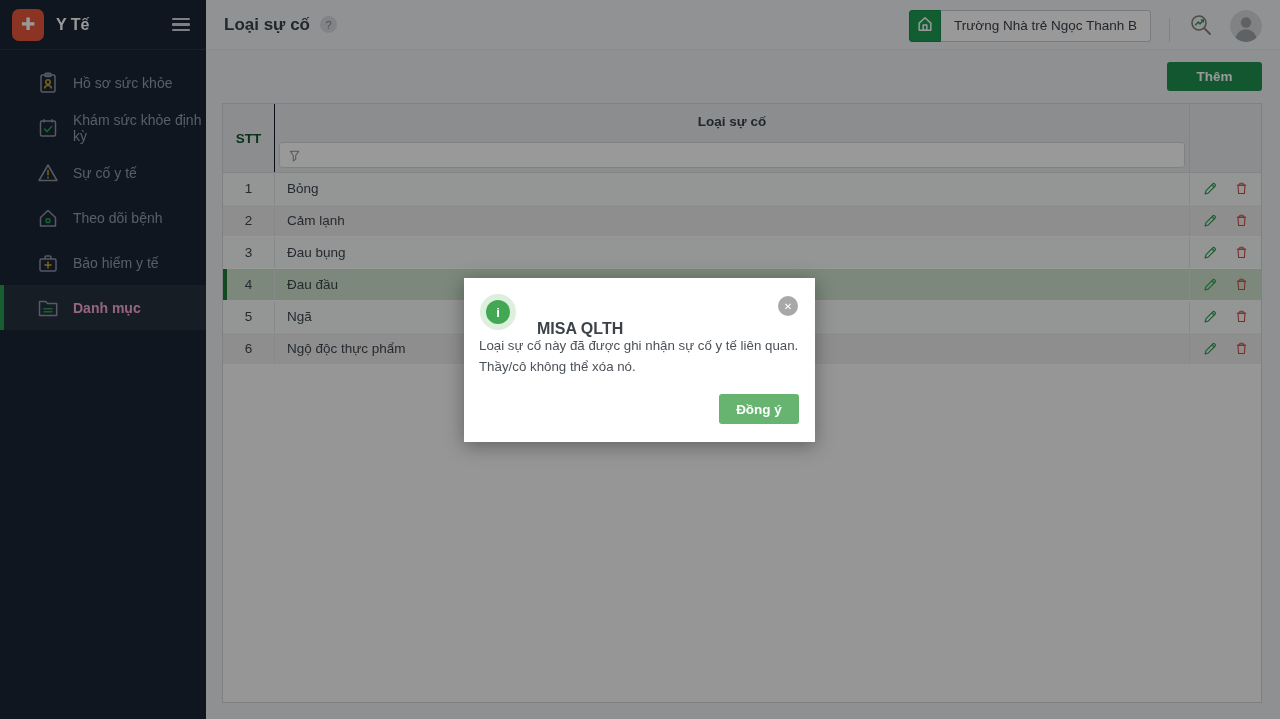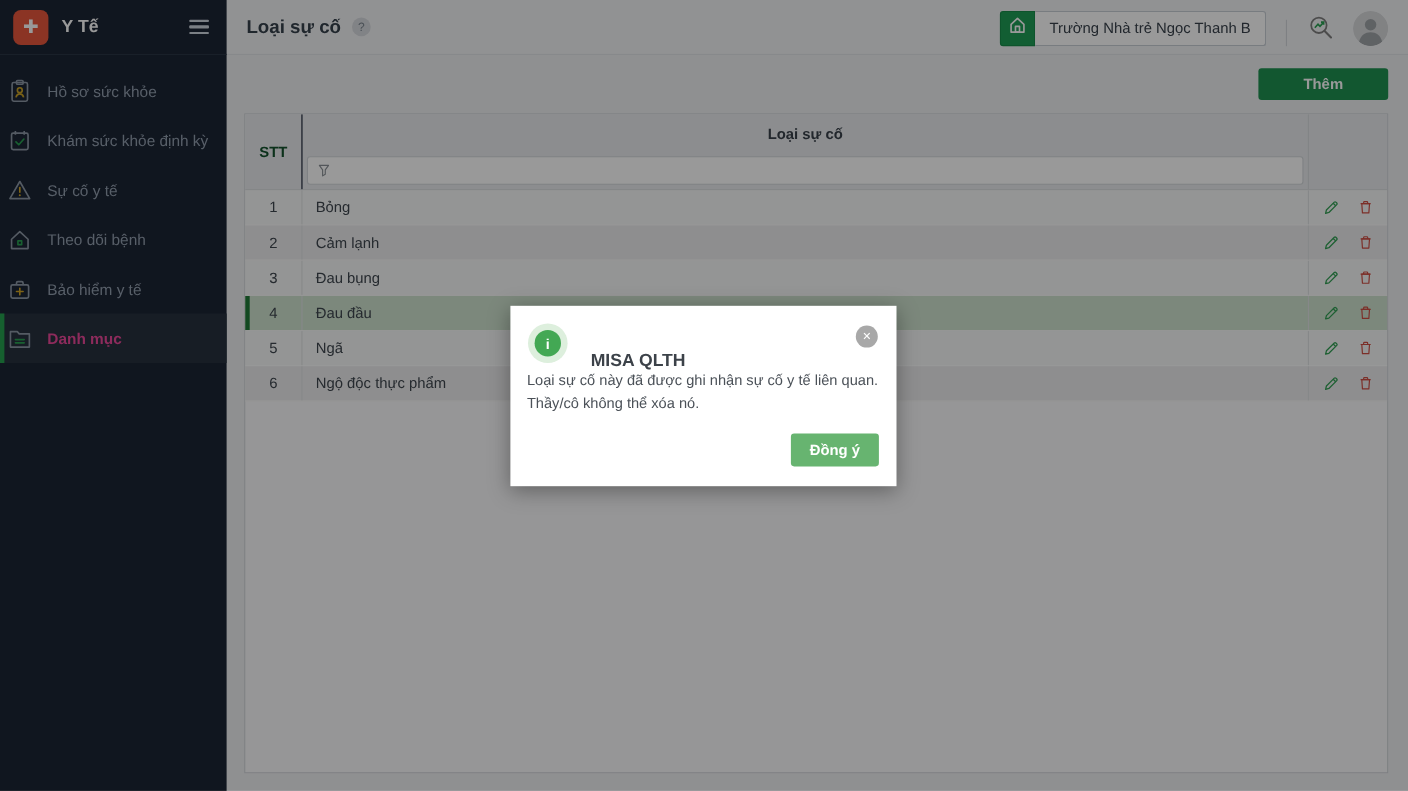--- a/index.html
+++ b/index.html
@@ -9,23 +9,23 @@
 
   
   .sidebar { position:absolute; left:0; top:0; width:206px; height:719px; background:#1c2534; z-index:1; }
   .logo-row { height:50px; display:flex; align-items:center; padding:0 14px 0 12px; border-bottom:1px solid #2a3645; }
   .logo { width:32px; height:32px; border-radius:7px; background:#e8573d; color:#fff;
     display:flex; align-items:center; justify-content:center; font-size:17px; }
   .app-title { color:#ffffff; font-weight:bold; font-size:16px; margin-left:12px; }
   .hamburger { margin-left:auto; display:flex; flex-direction:column; gap:3px; cursor:pointer; padding:4px 2px; }
   .hamburger i { display:block; width:18px; height:2.5px; background:#cdd5de; border-radius:1px; }
   .nav { padding-top:10px; }
-  .nav-item { height:45px; display:flex; align-items:center; gap:13px; padding-left:2px;
+  .nav-item { height:45px; display:flex; align-items:center; gap:13px; padding-left:32px;
     border-left:4px solid transparent; color:#929eae; font-size:14px; cursor:pointer; }
-  .nav-item.active { background:#27313f; border-left-color:#26a14f; color:#ec4899; font-weight:bold; }
+  .nav-item.active { background:#27313f; border-left-color:#26a14f; color:#f9a8d4; font-weight:bold; }
   .nav-icon { width:24px; height:24px; flex:0 0 auto; display:flex; align-items:center; justify-content:center; }
 
   
   .main { position:absolute; left:206px; top:0; width:1074px; height:719px; }
   .topbar { height:50px; background:#f2f3f5; border-bottom:1px solid #e1e4e8;
     display:flex; align-items:center; padding:0 18px; }
   .page-title { font-size:17px; font-weight:bold; color:#36414c; }
   .help-badge { width:17px; height:17px; border-radius:50%; background:#d8dbdf; color:#7c8690;
     font-size:11px; display:flex; align-items:center; justify-content:center; margin-left:10px; cursor:pointer; }
   .tb-right { margin-left:auto; display:flex; align-items:flex-end; }
@@ -36,21 +36,21 @@
     font-size:13.5px; color:#39424c; cursor:pointer; }
   .year-box { margin-left:16px; width:118px; height:32px; border:1px solid #c9cfd6; background:#ffffff;
     border-radius:3px; display:flex; align-items:center; justify-content:space-between;
     padding:0 12px; font-size:13.5px; color:#39424c; cursor:pointer; }
   .tb-divider { width:1px; height:24px; background:#d2d6da; margin:0 14px 0 18px; }
   .lookup { width:34px; height:34px; display:flex; align-items:center; justify-content:center; cursor:pointer; }
   .avatar { width:32px; height:32px; border-radius:50%; margin-left:12px; overflow:hidden; cursor:pointer; }
 
   
   .content { position:absolute; left:0; top:50px; width:1074px; height:669px; background:#eef0f2; }
-  .add-btn { position:absolute; top:12px; right:18px; width:118px; height:29px; background:#1e9150;
+  .add-btn { position:absolute; top:12px; right:18px; width:95px; height:29px; background:#1e9150;
     border:none; border-radius:3px; color:#fff; font-weight:bold; font-size:13.5px; cursor:pointer;
     font-family:inherit; }
   .grid { position:absolute; left:16px; right:18px; top:53px; bottom:16px;
     background:#fbfbfc; border:1px solid #d2d6da; }
   .grid-head { display:flex; height:69px; background:#e9ebee; border-bottom:1px solid #d9dcdf; }
   .col-stt { width:52px; border-right:1px solid #0f172a; display:flex; align-items:center;
     justify-content:center; font-weight:bold; font-size:13.5px; color:#14532d; }
   .head-main { flex:1; display:flex; flex-direction:column; }
   .col-title { height:34px; display:flex; align-items:center; justify-content:center;
     font-weight:bold; font-size:13.5px; color:#3a424b; }

